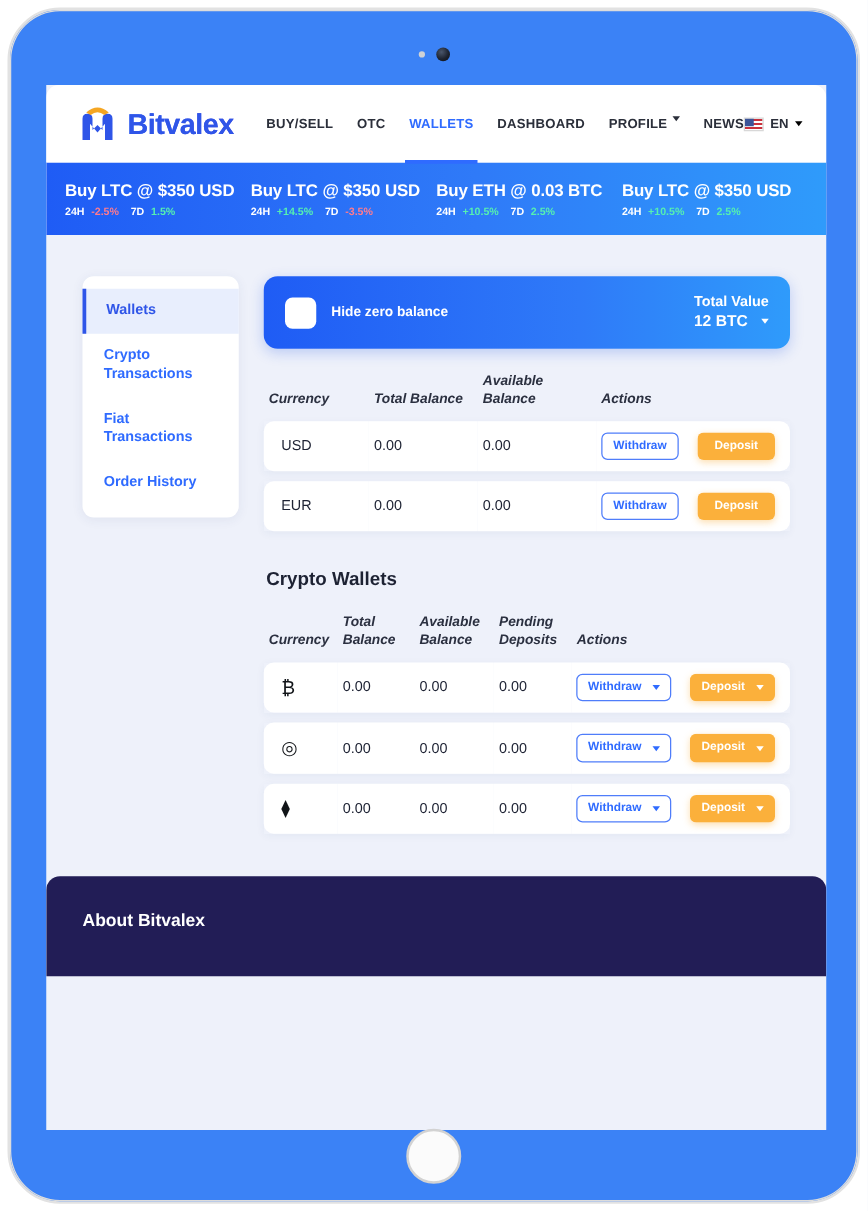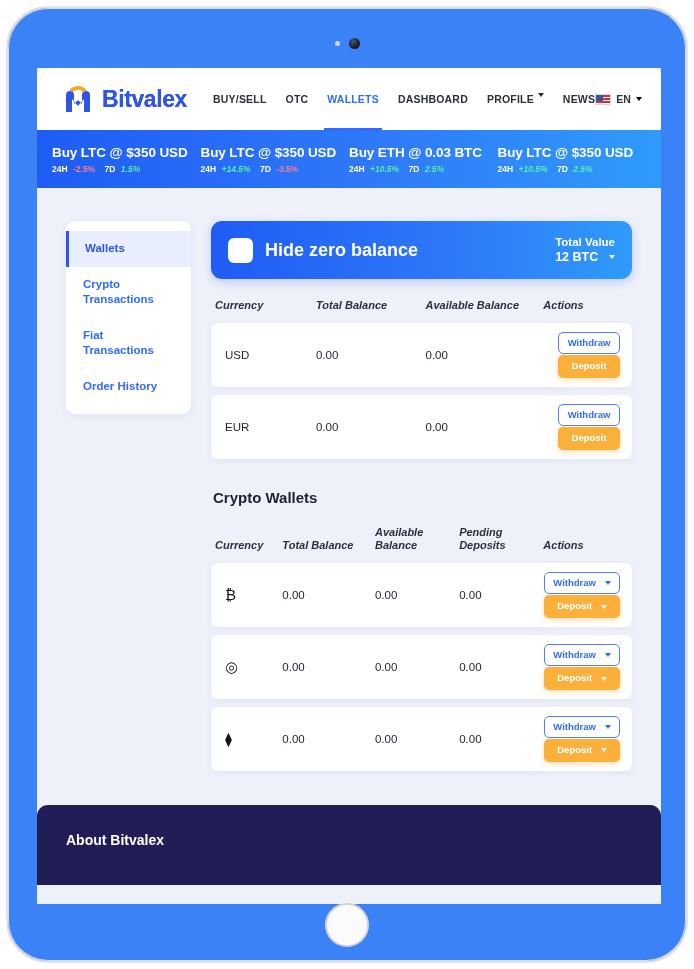--- a/index.html
+++ b/index.html
@@ -108,21 +108,21 @@
     padding: 0 15px;
     overflow: hidden;
   }
   .tick { flex: 0 0 25%; padding-right: 8px; }
   .tick-title {
     color: #ffffff; font-size: 13.5px; font-weight: bold;
     white-space: nowrap; letter-spacing: -0.1px;
   }
   .tick-sub { margin-top: 4px; font-size: 8.5px; font-weight: bold; white-space: nowrap; }
   .tick-sub .lbl { color: #ffffff; }
-  .tick-sub .up { color: #56f0b0; font-style: italic; }
+  .tick-sub .up { color: #56f0b0; }
   .tick-sub .down { color: #ff7b8e; }
   .tick-sub .val { margin: 0 7px 0 3px; }
 
   
   .content {
     display: flex;
     gap: 20px;
     padding: 33px 29px 0 29px;
     align-items: flex-start;
   }
@@ -158,21 +158,21 @@
     height: 58px;
     display: flex; align-items: center;
     padding: 0 17px;
     box-shadow: 0 3px 10px rgba(40,90,230,0.25);
   }
   .checkbox {
     width: 25px; height: 25px; border-radius: 6px;
     background: #ffffff; flex: none;
   }
   .hide-label {
-    color: #ffffff; font-size: 18px; font-weight: bold;
+    color: #ffffff; font-size: 11px; font-weight: bold;
     margin-left: 12px;
   }
   .total-wrap { margin-left: auto; text-align: right; }
   .total-label { color: #ffffff; font-size: 11.5px; font-weight: bold; }
   .total-value {
     color: #ffffff; font-size: 12.5px; font-weight: bold;
     margin-top: 2px; display: flex; align-items: center;
     justify-content: space-between; gap: 2px;
   }
 
@@ -218,21 +218,21 @@
     white-space: nowrap;
   }
   .btn-withdraw {
     border: 1px solid #4f7dfa; color: #2f6bff; background: #ffffff;
   }
   .btn-deposit {
     border: 1px solid transparent; color: #ffffff;
     background: #fbb03b;
     box-shadow: 0 2px 6px rgba(250,176,59,0.4);
   }
-  .btn-stack { display: inline-flex; flex-direction: column; gap: 1px; }
+  .btn-stack { display: inline-flex; flex-direction: row; gap: 15px; }
   .btn .caret { margin-left: 2px; }
 
   .coin {
     font-size: 15px; color: #111418; line-height: 1;
     display: inline-block;
   }
   .coin-eth { font-size: 14px; }
 
   
   .footer {

